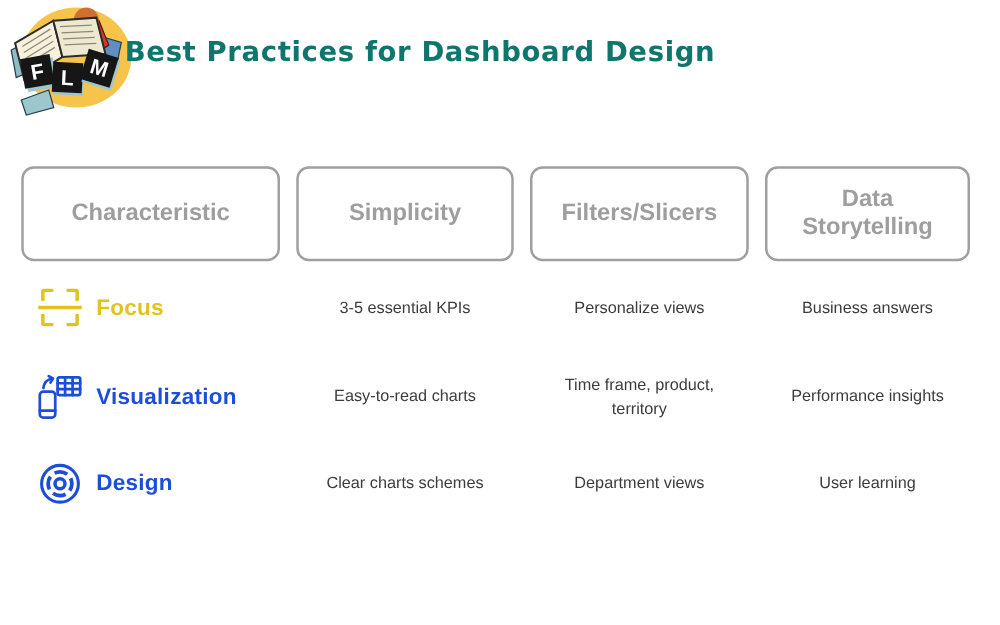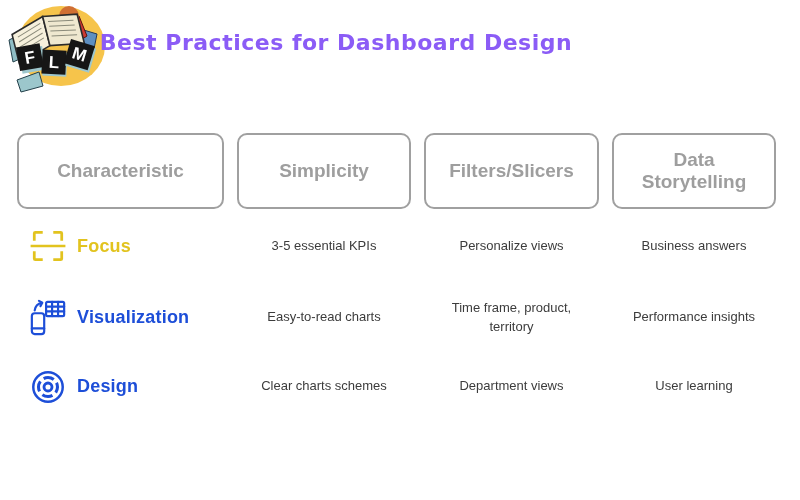--- a/index.html
+++ b/index.html
@@ -10,21 +10,21 @@
 
   
   .logo { position: absolute; left: 5px; top: 2px; width: 105px; height: 92px; }
   .logo svg { width: 100%; height: 100%; }
 
   
   .title {
     position: absolute; left: 0; top: 30px; width: 672px;
     text-align: center;
     font-family: "DejaVu Sans", sans-serif;
-    font-weight: 700; font-size: 22px; color: #8b5cf6;
+    font-weight: 700; font-size: 22px; color: #0f766e;
     letter-spacing: 0.5px;
   }
 
   
   .table {
     position: absolute; left: 17px; top: 133px;
     display: grid;
     grid-template-columns: 207px 174px 175px 164px;
     grid-template-rows: 76px 74px 69px 69px;
     column-gap: 13px;

